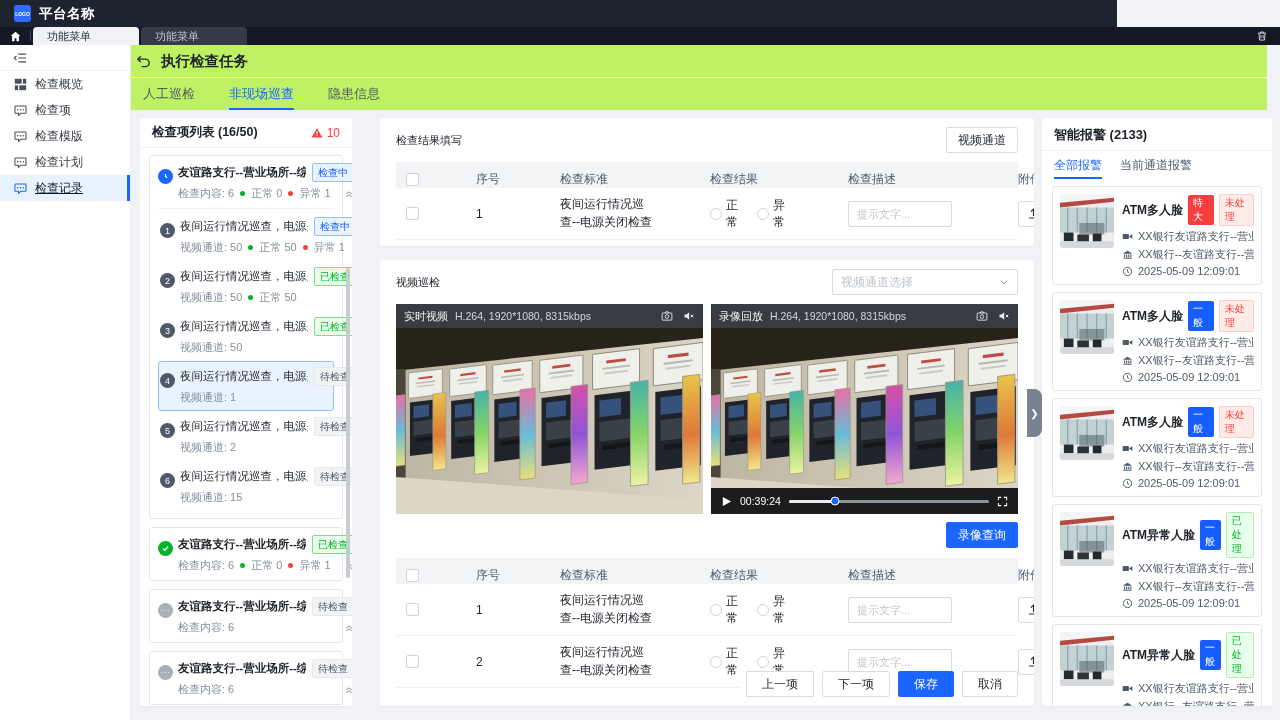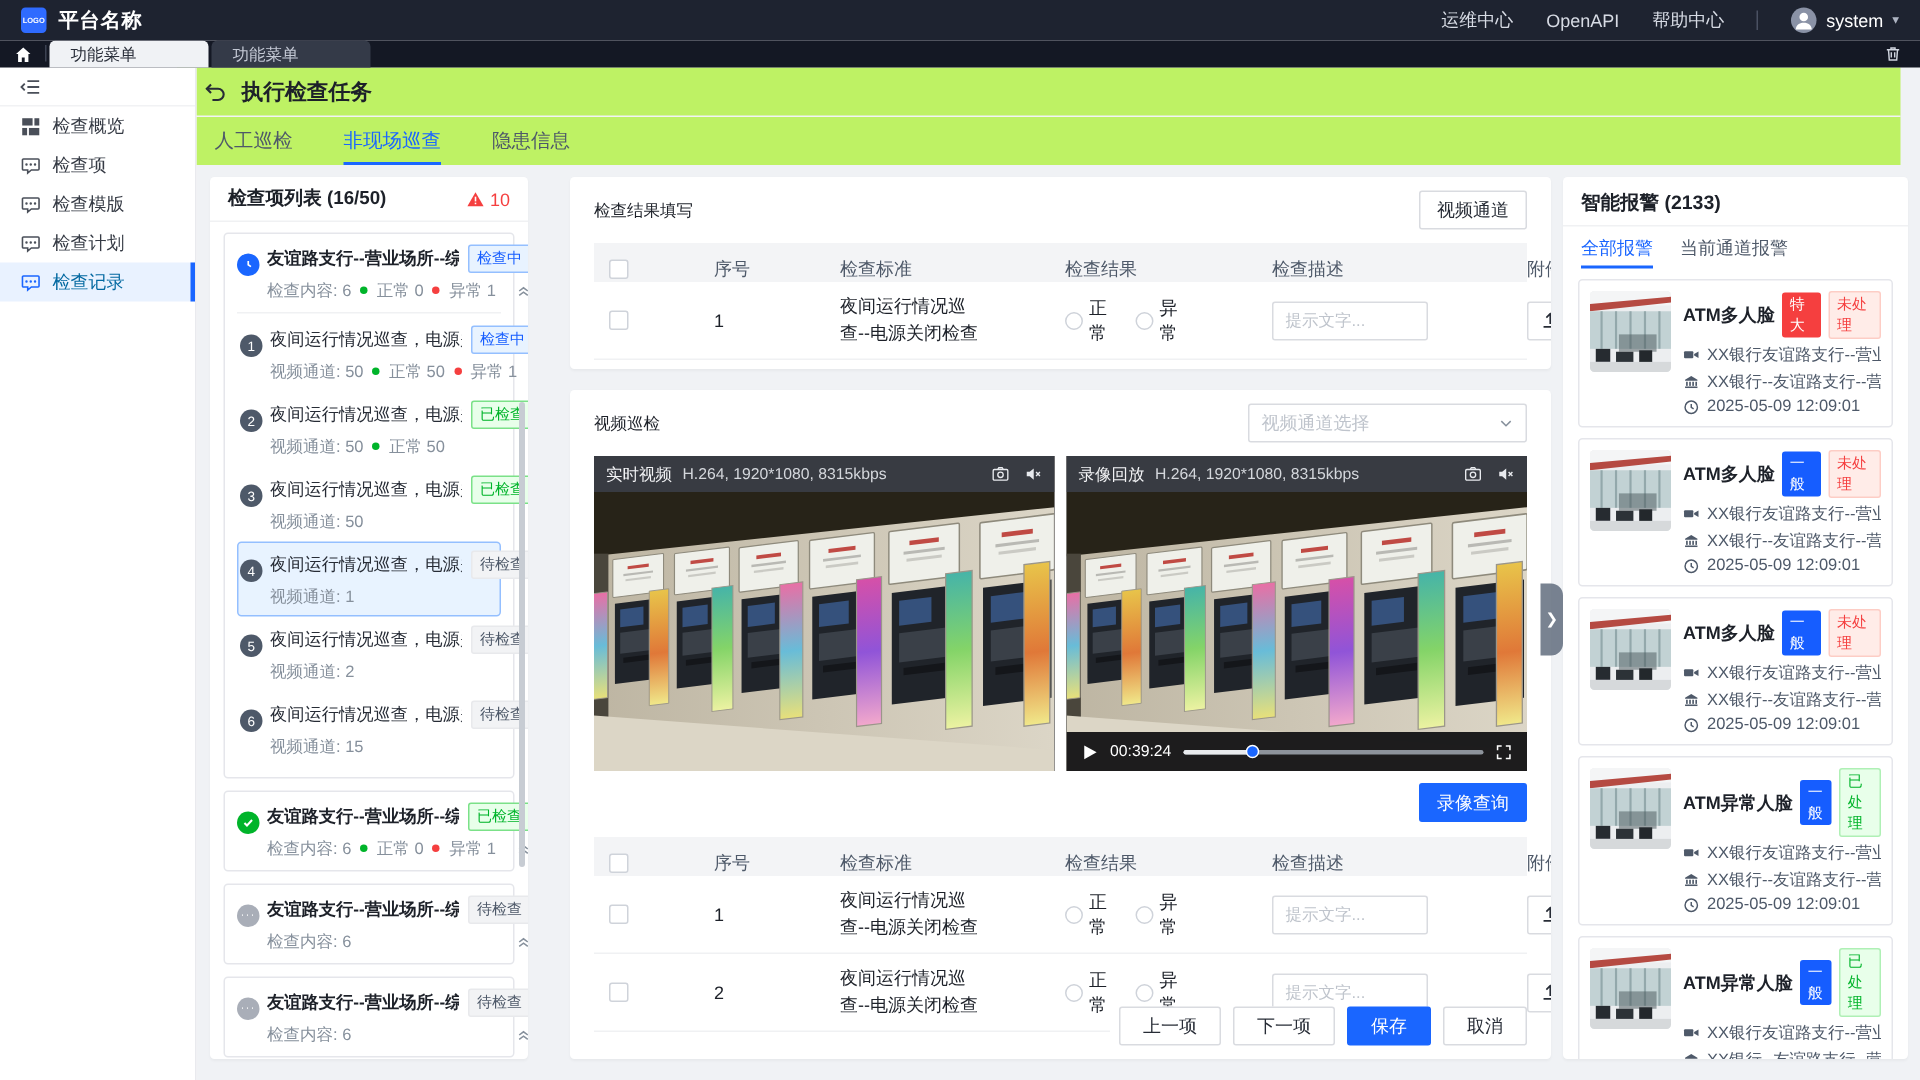--- a/index.html
+++ b/index.html
@@ -3,21 +3,21 @@
 <meta charset="utf-8">
 <style>
   * { margin:0; padding:0; box-sizing:border-box; }
   html,body { width:1280px; height:720px; overflow:hidden; }
   body { font-family:"Liberation Sans","DejaVu Sans",sans-serif; background:#f0f2f5; position:relative; color:#1d2129; }
   .abs { position:absolute; }
   svg { display:block; }
   .ic { display:inline-flex; align-items:center; justify-content:center; flex:none; }
 
   
-  .topbar { position:absolute; left:0; top:0; width:1280px; height:27px; background:#1e2330; display:flex; align-items:center; padding:0 14px; gap:8px; z-index:20; }
+  .topbar { position:absolute; left:0; top:0; width:1117px; height:27px; background:#1e2330; display:flex; align-items:center; padding:0 14px; gap:8px; z-index:20; }
   .logo-badge { width:17px; height:17px; background:#2f6bff; border-radius:3px; color:#fff; font-size:5px; font-weight:bold; display:flex; align-items:center; justify-content:center; }
   .plat-name { color:#fff; font-size:13.5px; font-weight:bold; letter-spacing:.5px; }
   .topbar-right { margin-left:auto; display:flex; align-items:center; gap:22px; color:#d7dbe4; font-size:12px; }
   .topbar-right .vdiv { width:1px; height:13px; background:#4a5162; }
   .user-chip { display:flex; align-items:center; gap:6px; color:#fff; }
   .avatar { width:17px; height:17px; border-radius:50%; background:#8a92a6; overflow:hidden; }
   .caret { font-size:9px; color:#aeb4c2; }
 
   
   .tabbar { position:absolute; left:0; top:27px; width:1280px; height:18px; background:#141824; display:flex; align-items:flex-end; z-index:19; }
@@ -26,21 +26,21 @@
   .wtab { height:18px; width:106px; display:flex; align-items:center; padding-left:14px; font-size:11px; border-radius:4px 4px 0 0; margin-left:2px; }
   .wtab.on { background:#f0f2f5; color:#2a2f3a; }
   .wtab.off { background:#343a48; color:#c3c8d4; }
   .tb-trash { margin-left:auto; margin-right:12px; color:#cfd4de; height:18px; display:flex; align-items:center; }
 
   
   .sidebar { position:absolute; left:0; top:45px; width:131px; height:675px; background:#fff; border-right:1px solid #e9eaee; z-index:10; }
   .fold-row { height:26px; display:flex; align-items:center; padding-left:13px; color:#4a4f59; border-bottom:1px solid #f1f2f4; }
   .side-item { height:26px; display:flex; align-items:center; gap:8px; padding-left:14px; font-size:12px; color:#353a44; position:relative; cursor:pointer; }
   .side-item .sic { color:#4a4f59; }
-  .side-item.active { background:#e9f2ff; color:#0369a1; }
+  .side-item.active { background:#e9f2ff; color:#0f172a;text-decoration:underline; }
   .side-item.active .sic { color:#1a66ff; }
   .side-item.active::after { content:""; position:absolute; right:0; top:0; width:3px; height:100%; background:#1a66ff; }
 
   
   .main-head { position:absolute; left:118px; top:45px; width:1149px; height:65px; background:#bef264; }
   .mh-row1 { height:33px; display:flex; align-items:center; gap:10px; padding-left:18px; border-bottom:1px solid #f2f3f5; }
   .mh-back { color:#272c36; }
   .mh-title { font-size:14.5px; font-weight:bold; }
   .mh-tabs { height:32px; display:flex; align-items:center; gap:34px; padding-left:25px; font-size:13px; color:#4e5969; }
   .mh-tab { height:32px; display:flex; align-items:center; position:relative; cursor:pointer; }
@@ -229,36 +229,20 @@
       <rect x="18" y="42" width="12" height="8" fill="#2c3237"></rect>
       <rect x="34" y="41" width="9" height="9" fill="#23282c"></rect>
       <rect y="49" width="56" height="7" fill="#d6d9db"></rect>
     </symbol>
   </defs>
 </svg>
 
 <div class="topbar">
   <div class="logo-badge">LOGO</div>
   <div class="plat-name">平台名称</div>
-  <div class="topbar-right">
-    <span style="cursor:pointer">运维中心</span>
-    <span style="cursor:pointer">OpenAPI</span>
-    <span style="cursor:pointer">帮助中心</span>
-    <span class="vdiv"></span>
-    <span class="user-chip" style="cursor:pointer">
-      <span class="avatar ic">
-        <svg width="17" height="17" viewBox="0 0 16 16">
-            <circle cx="8" cy="6" r="2.7" fill="#fff"></circle>
-            <path d="M3 13.8c0-2.8 2.2-4.3 5-4.3s5 1.5 5 4.3z" fill="#fff"></path>
-          </svg>
-      </span>
-      <span style="font-size:12px">system</span>
-      <span class="caret">▾</span>
-    </span>
-  </div>
 </div>
 
 <div class="tabbar">
   <span class="home-ic ic" style="cursor:pointer">
     <svg width="11" height="11" viewBox="0 0 16 16">
         <path d="M8 1l7 6.2h-2V15h-3.6v-4.4H6.6V15H3V7.2H1z" fill="#fff"></path>
       </svg>
   </span>
   <span class="tb-div"></span>
   <div class="wtab on">

